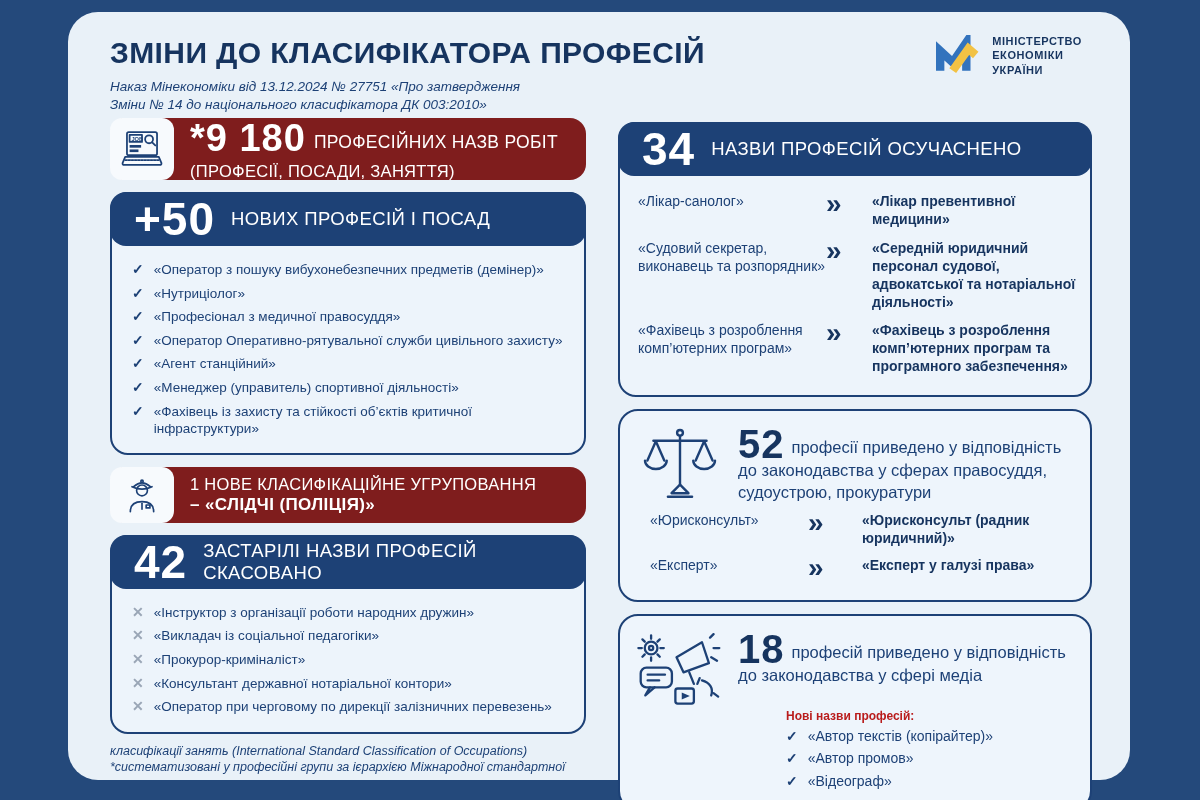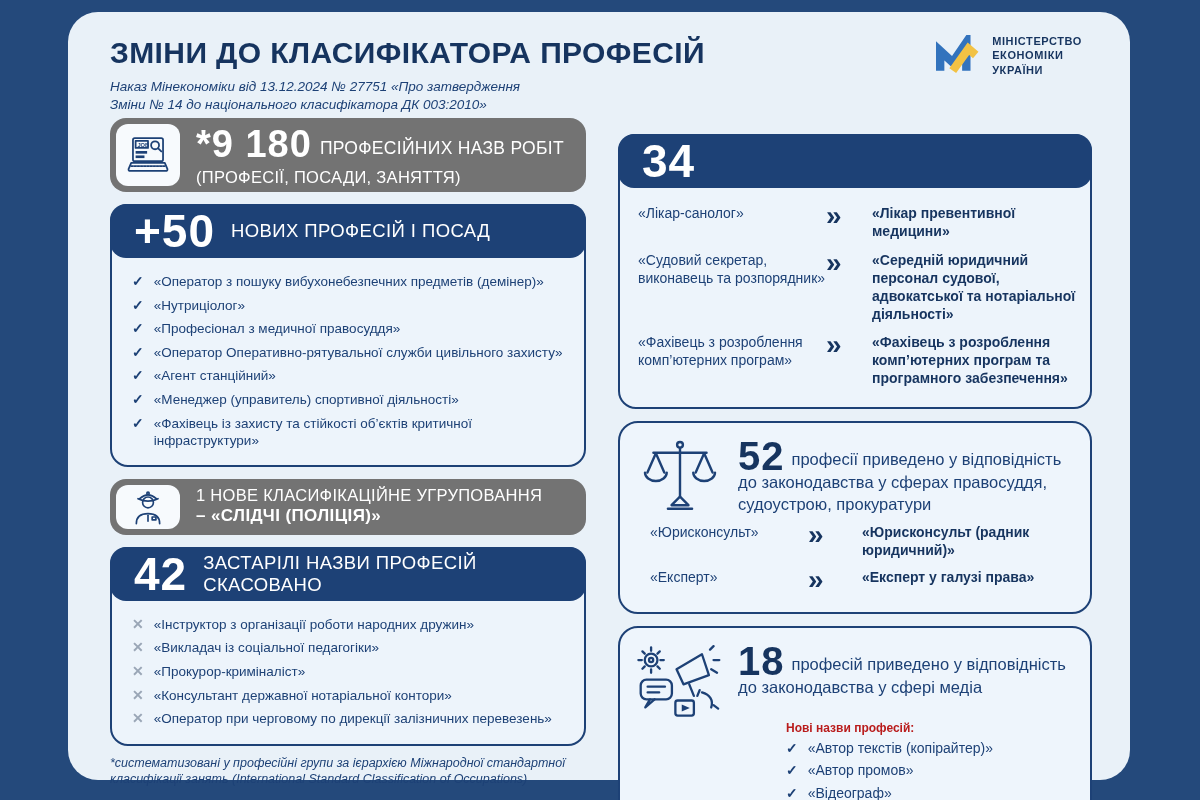--- a/index.html
+++ b/index.html
@@ -19,22 +19,22 @@
   .hdr { position:absolute; left:42px; top:24px; width:700px; }
   .title { font-size:30px; font-weight:bold; color:#16345f; letter-spacing:.4px; }
   .subtitle { margin-top:8px; font-size:13.5px; font-style:italic; color:#1d4176; line-height:1.35; }
   .logo { position:absolute; right:48px; top:22px; display:flex; align-items:center; gap:10px; }
   .logo-text { font-size:11px; font-weight:bold; color:#16345f; letter-spacing:.6px; line-height:1.3; }
   
   .col-left  { position:absolute; left:42px;  top:106px; width:476px; }
   .col-right { position:absolute; left:550px; top:106px; width:474px; }
   
   .pill {
-    background:#737373; border-radius:16px; color:#fff;
-    display:flex; align-items:flex-start; gap:16px; padding:6px; min-height:60px;
+    background:#7f1d1d; border-radius:16px; color:#fff;
+    display:flex; align-items:center; gap:16px; min-height:60px;
   }
   .icon-tile {
     width:64px; align-self:stretch; background:#f7fafd; border-radius:12px;
     display:flex; align-items:center; justify-content:center; flex:none;
   }
   .jobs-text { line-height:1.1; padding-right:8px; }
   .jobs-text .num { font-size:38px; font-weight:bold; letter-spacing:1px; vertical-align:-3px; margin-right:8px; }
   .jobs-text .l1 { font-size:17.5px; letter-spacing:.3px; }
   .jobs-text .l2 { font-size:16.5px; letter-spacing:.3px; margin-top:2px; }
   .group-text { line-height:1.25; padding-right:6px; }
@@ -204,30 +204,31 @@
               <span>«Консультант державної нотаріальної контори»</span>
             </div>
           <div class="li-row">
               <span class="mark-cross">✕</span>
               <span>«Оператор при черговому по дирекції залізничних перевезень»</span>
             </div>
         </div>
       </div>
 
       <div class="footnote">
+        <div>класифікації занять (International Standard Classification of Occupations)</div>
         <div>*систематизовані у професійні групи за ієрархією Міжнародної стандартної</div>
-        <div>класифікації занять (International Standard Classification of Occupations)</div>
       </div>
     </div>
 
     <div class="col-right">
 
-      <div class="panel" style="margin-top:16px;">
+      <div class="panel" style="margin-top:4px;">
         <div class="panel-head">
           <span class="num">34</span>
+          <span class="txt">НАЗВИ ПРОФЕСІЙ ОСУЧАСНЕНО</span>
         </div>
         <div class="panel-body" style="padding:6px 14px 8px 18px;">
           <div class="pair">
             <span class="old">«Лікар-санолог»</span>
             <span class="chev">»</span>
             <span class="new">«Лікар превентивної медицини»</span>
           </div>
           <div class="pair">
             <span class="old">«Судовий секретар, виконавець та розпорядник»</span>
             <span class="chev">»</span>

